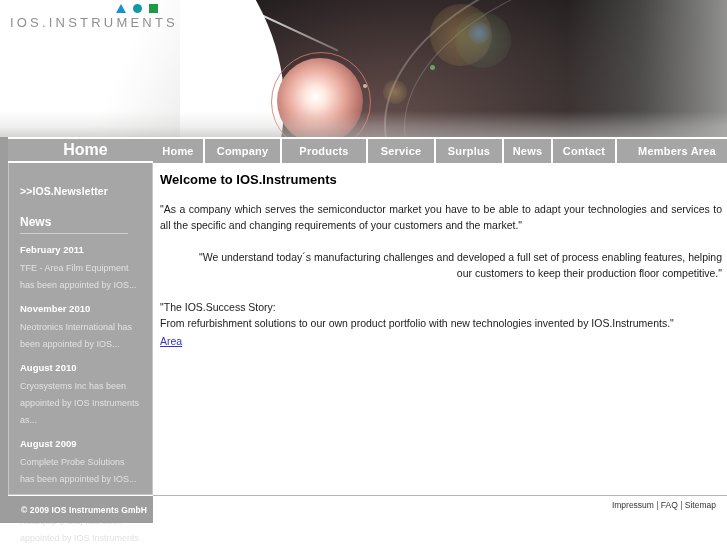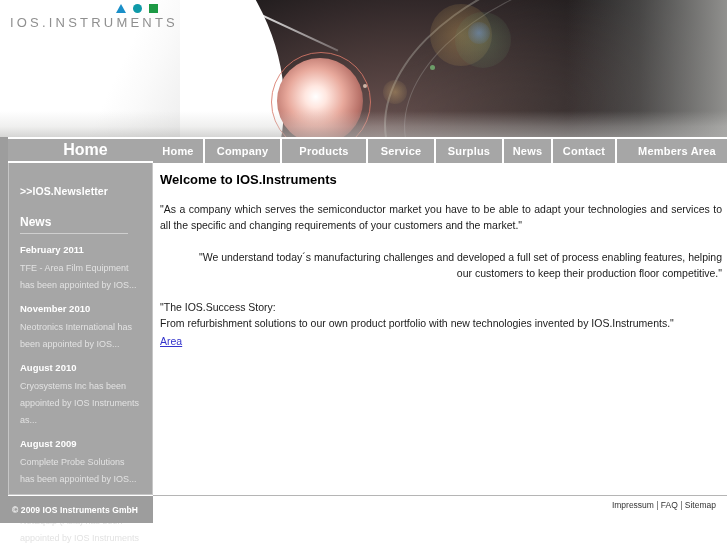--- a/index.html
+++ b/index.html
@@ -342,21 +342,21 @@
     width: 574px; height: 1px;
     background: #b5b5b5;
   }
   .footer-left {
     position: absolute;
     left: 0; top: 496px;
     width: 153px; height: 27px;
     background: #9d9d9d;
     display: flex;
     align-items: center;
-    padding-left: 12px;
+    padding-left: 21px;
     box-sizing: border-box;
   }
   .footer-copy {
     color: #ffffff;
     font-size: 8.5px;
     font-weight: bold;
     letter-spacing: 0.1px;
   }
   .footer-right {
     position: absolute;

